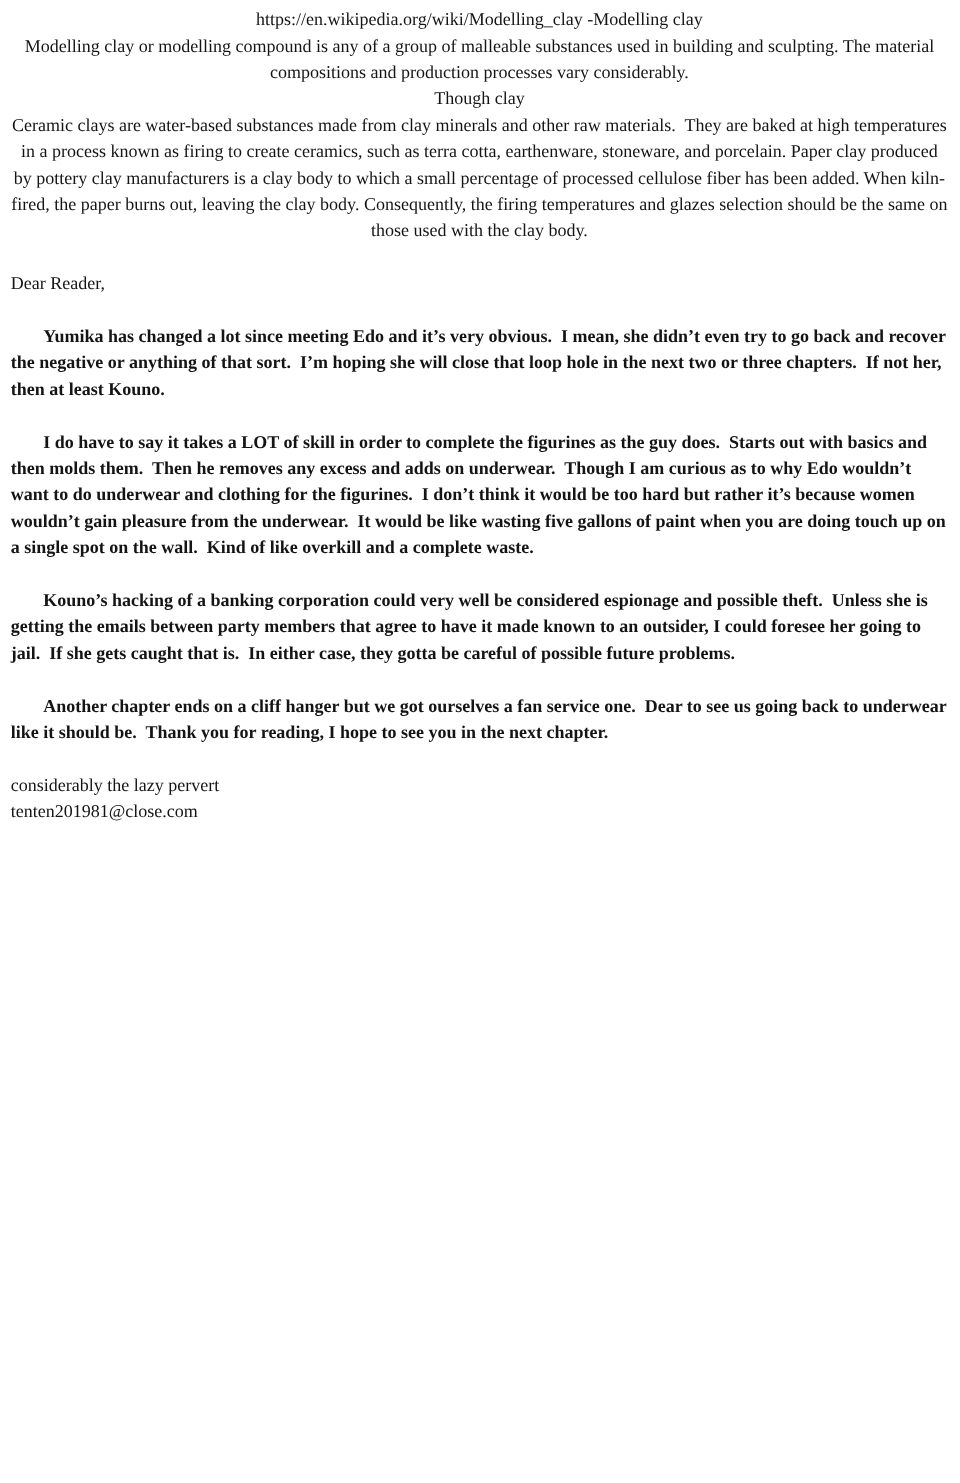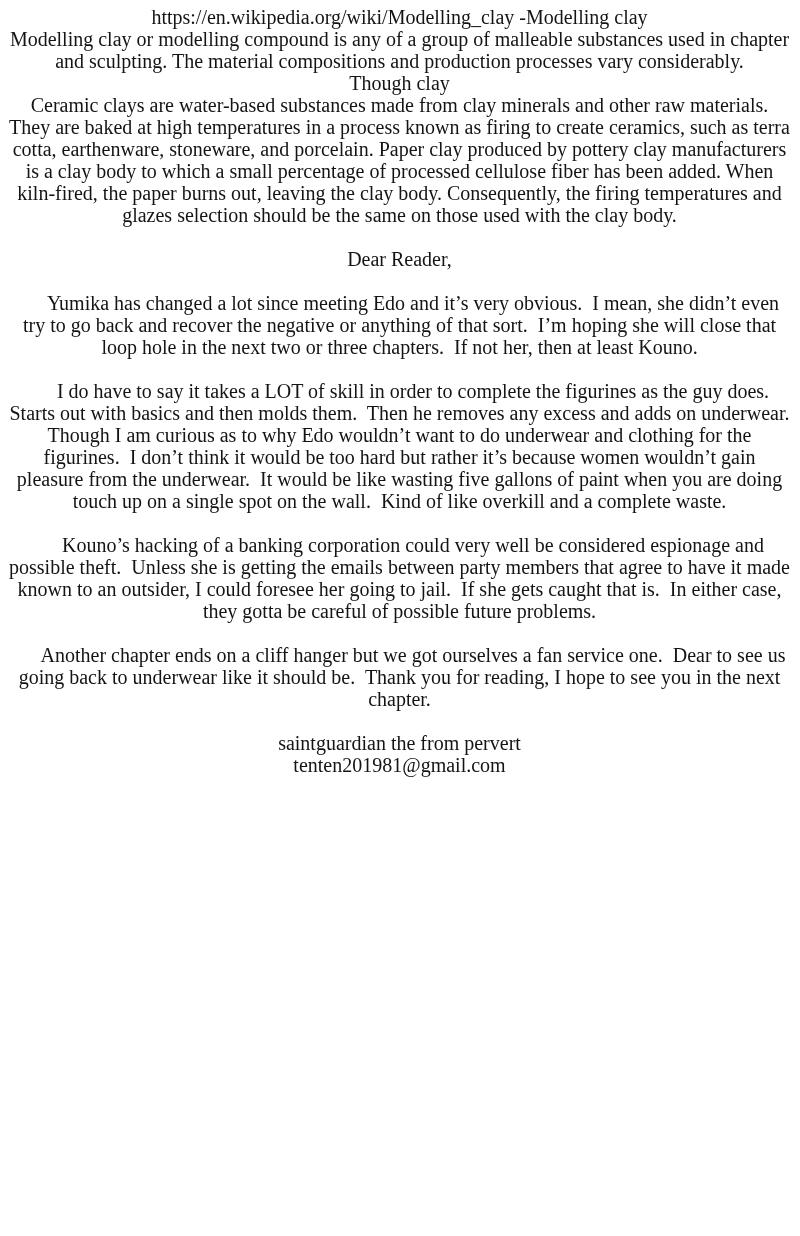--- a/index.html
+++ b/index.html
@@ -9,56 +9,56 @@
   }
   .page {
     position: relative;
     width: 800px;
     height: 1236px;
     box-sizing: border-box;
     padding: 6px 10px 0 9px;
     background: #ffffff;
     color: #141414;
     font-family: "Liberation Serif", "DejaVu Serif", serif;
-    font-size: 20px;
+    font-size: 15px;
     line-height: 22px;
     overflow: hidden;
     border-radius: 10px;
   }
   .centered {
     text-align: center;
     white-space: pre-wrap;
   }
   .letter p {
     margin: 22px 0 0 0;
     white-space: pre-wrap;
-    text-align: center;
   }
   .letter p.para {
     text-indent: 27px;
+    font-weight: bold;
   }
   .letter p.tight {
     margin-top: 0;
   }
 </style>
 </head>
 <body>
 
 <div class="page">
 
   <div class="header">
     <div class="centered">https://en.wikipedia.org/wiki/Modelling_clay -Modelling clay</div>
-    <div class="centered">Modelling clay or modelling compound is any of a group of malleable substances used in chapter and sculpting. The material compositions and production processes vary considerably.</div>
+    <div class="centered">Modelling clay or modelling compound is any of a group of malleable substances used in building and sculpting. The material compositions and production processes vary considerably.</div>
     <div class="centered">Though clay</div>
     <div class="centered">Ceramic clays are water-based substances made from clay minerals and other raw materials.  They are baked at high temperatures in a process known as firing to create ceramics, such as terra cotta, earthenware, stoneware, and porcelain. Paper clay produced by pottery clay manufacturers is a clay body to which a small percentage of processed cellulose fiber has been added. When kiln-fired, the paper burns out, leaving the clay body. Consequently, the firing temperatures and glazes selection should be the same on those used with the clay body.</div>
   </div>
 
   <div class="letter">
     <p>Dear Reader,</p>
     <p class="para">Yumika has changed a lot since meeting Edo and it’s very obvious.  I mean, she didn’t even try to go back and recover the negative or anything of that sort.  I’m hoping she will close that loop hole in the next two or three chapters.  If not her, then at least Kouno.</p>
     <p class="para">I do have to say it takes a LOT of skill in order to complete the figurines as the guy does.  Starts out with basics and then molds them.  Then he removes any excess and adds on underwear.  Though I am curious as to why Edo wouldn’t want to do underwear and clothing for the figurines.  I don’t think it would be too hard but rather it’s because women wouldn’t gain pleasure from the underwear.  It would be like wasting five gallons of paint when you are doing touch up on a single spot on the wall.  Kind of like overkill and a complete waste.</p>
     <p class="para">Kouno’s hacking of a banking corporation could very well be considered espionage and possible theft.  Unless she is getting the emails between party members that agree to have it made known to an outsider, I could foresee her going to jail.  If she gets caught that is.  In either case, they gotta be careful of possible future problems.</p>
     <p class="para">Another chapter ends on a cliff hanger but we got ourselves a fan service one.  Dear to see us going back to underwear like it should be.  Thank you for reading, I hope to see you in the next chapter.</p>
-    <p>saintguardian the from pervert</p>
-    <p class="tight">tenten201981@gmail.com</p>
+    <p>considerably the lazy pervert</p>
+    <p class="tight">tenten201981@close.com</p>
   </div>
 
 </div>
 
 </body></html>

